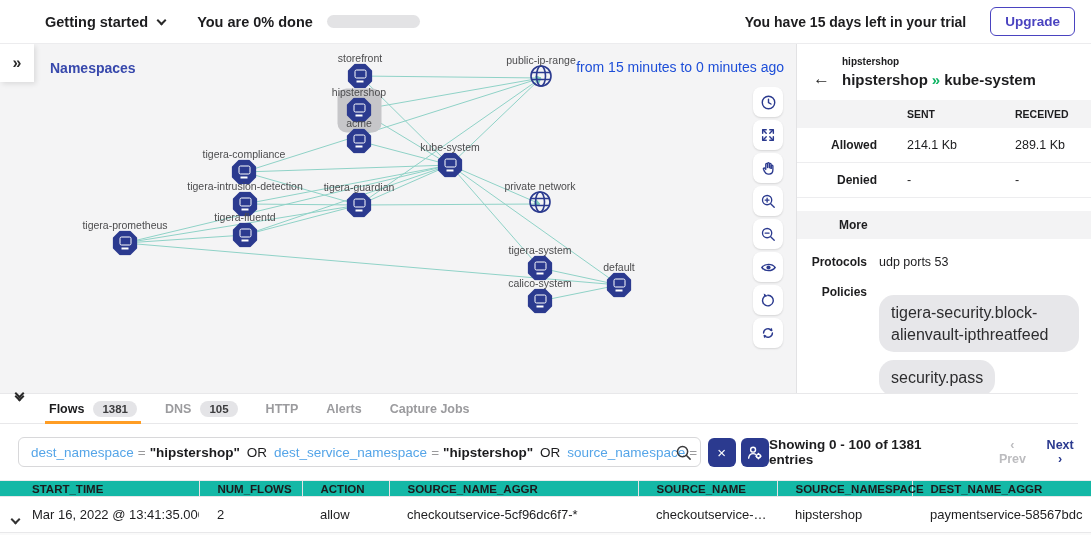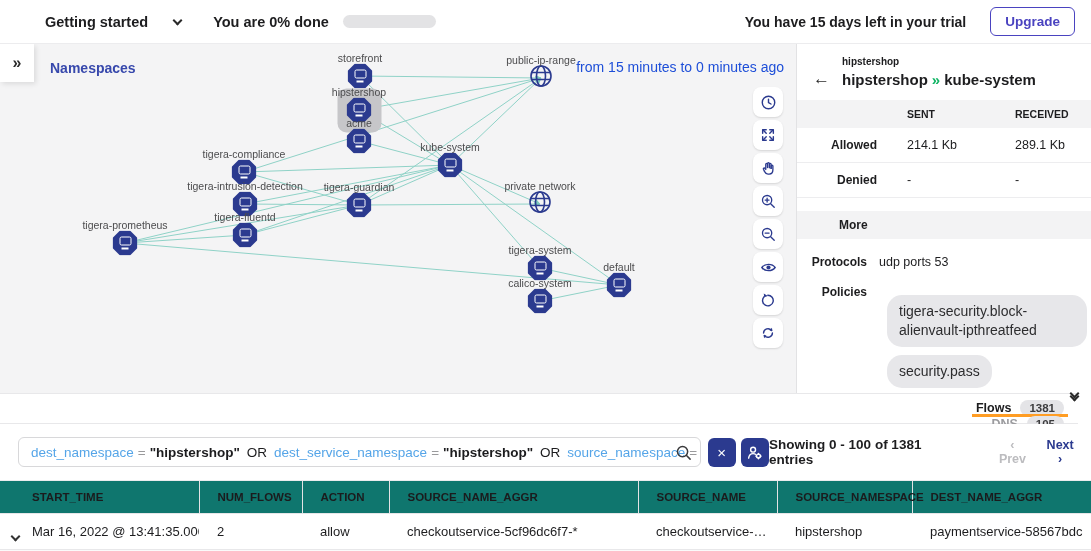--- a/index.html
+++ b/index.html
@@ -4,21 +4,21 @@
 <style>
   * { box-sizing: border-box; margin: 0; padding: 0; }
   html,body { width:1091px; height:551px; }
   body {
     font-family:"Liberation Sans", sans-serif;
     position:relative; overflow:hidden; background:#fff; color:#1d1d1f;
   }
   
   .topbar { position:absolute; left:0; top:0; width:1091px; height:44px;
     border-bottom:1px solid #ececee; display:flex; align-items:center; background:#fff; }
-  .gs-group { display:flex; align-items:center; margin-left:45px; font-weight:700; font-size:14.5px; cursor:pointer;gap:16px; }
+  .gs-group { display:flex; align-items:center; margin-left:45px; font-weight:700; font-size:14.5px; cursor:pointer; }
   .chev { display:inline-block; width:7px; height:7px; border-right:2px solid #2a2a2a; border-bottom:2px solid #2a2a2a; transform:rotate(45deg); }
   .gs-group .chev { margin-left:10px; margin-top:-3px; }
   .done-label { margin-left:32px; font-weight:700; font-size:14.5px; }
   .progress-pill { margin-left:14px; width:93px; height:13px; border-radius:7px; background:#e3e3e5; }
   .topbar-right { margin-left:auto; display:flex; align-items:center; margin-right:16px; }
   .trial-text { font-weight:700; font-size:14px; margin-right:24px; }
   .upgrade-btn { border:1.5px solid #4a43c0; color:#4a43c0; background:#fff; font-weight:700;
     font-size:13.5px; border-radius:6px; padding:6px 14px; cursor:pointer; font-family:inherit; }
 
   
@@ -56,27 +56,27 @@
   .dt-grid-row { height:35px; border-bottom:1px solid #ededef; font-size:12.5px; }
   .dt-grid .lab { text-align:right; padding-right:12px; font-weight:700; font-size:12px; }
   .dt-grid .c2 { padding-left:18px; }
   .dt-grid .c3 { padding-left:30px; }
   .more-bar { margin-top:13px; height:28px; background:#f3f3f4; display:flex; align-items:center;
     font-size:12px; font-weight:700; padding-left:42px; }
   .kv { display:grid; grid-template-columns:70px 1fr; margin-top:16px; font-size:12.5px; }
   .kv .klab { text-align:right; font-weight:700; font-size:12px; }
   .kv .kval { padding-left:12px; }
   .pill-stack { display:flex; flex-direction:column; gap:8px; margin-top:10px; align-items:flex-start; }
-  .pill { background:#e7e7ea; border-radius:15px; padding:7px 12px; font-size:14px; color:#2d2d2f;
-    max-width:200px; line-height:1.35;margin-left:8px; }
+  .pill { background:#e7e7ea; border-radius:15px; padding:7px 12px; font-size:16px; color:#2d2d2f;
+    max-width:200px; line-height:1.35; }
   .egress-lab { font-weight:700; }
 
   
   .tabs-bar { position:absolute; left:0; top:393px; width:1078px; height:31px; background:#fff;
-    border-top:1px solid #e8e8ea; border-bottom:1px solid #e8e8ea; display:flex; align-items:flex-end;flex-direction:column; }
+    border-top:1px solid #e8e8ea; border-bottom:1px solid #e8e8ea; display:flex; align-items:flex-start; }
   .dchev-down { display:inline-flex; flex-direction:column; margin-left:16px; cursor:pointer; }
   .dchev-down .chev { border-color:#2a2a2a; margin-top:-4px; }
   .tab { display:flex; align-items:center; height:100%; position:relative; padding:0 14px; cursor:pointer;
     font-size:12.5px; font-weight:700; color:#9b9b9e; }
   .tab.active { color:#1c1c1e; }
   .tab.active .underline { position:absolute; left:10px; right:10px; bottom:-1px; height:3px; background:#ff9d24; }
   .tab-badge { background:#e4e4e7; color:#3c3c3e; border-radius:10px; padding:2px 9px; font-size:11.5px;
     font-weight:700; margin-left:9px; }
   .tab:first-of-type { margin-left:12px; }
 
@@ -97,21 +97,21 @@
   .btn-clear { margin-left:7px; }
   .btn-user { margin-left:5px; }
   .pag-group { margin-left:auto; display:flex; align-items:center; margin-right:14px; }
   .entries-summary { font-weight:700; font-size:13.5px; }
   .prev-btn { margin-left:32px; color:#bcbcbf; font-size:12.5px; font-weight:700; background:none; border:none; font-family:inherit; }
   .next-btn { margin-left:14px; color:#2b3a8f; font-size:12.5px; font-weight:700; background:none; border:none; cursor:pointer; font-family:inherit; }
 
   
   .flows-area { position:absolute; left:0; top:480px; width:1091px; height:71px; }
   table.flows { width:1091px; border-collapse:collapse; table-layout:fixed; }
-  .flows thead th { height:33px; background:#0f766e; border-top:1px solid #ebebed; border-bottom:1px solid #e6e6e8;
+  .flows thead th { height:16px; background:#14b8a6; border-top:1px solid #ebebed; border-bottom:1px solid #e6e6e8;
     font-size:11.5px; font-weight:700; text-align:left; padding-left:18px; border-left:1px solid #e3e3e5; color:#1b1b1d; }
   .flows thead th:first-child { padding-left:32px; border-left:none; }
   .flows tbody td { height:36px; border-bottom:1px solid #e8e8ea; font-size:13px; padding-left:18px;
     white-space:nowrap; overflow:hidden; }
   .flows tbody td:first-child { padding-left:32px; position:relative; }
   .row-expander { position:absolute; left:12px; top:14px; cursor:pointer; }
   .row-expander .chev { border-color:#333; }
   .below-strip { height:2px; background:#fafafa; }
 </style>
 </head>

